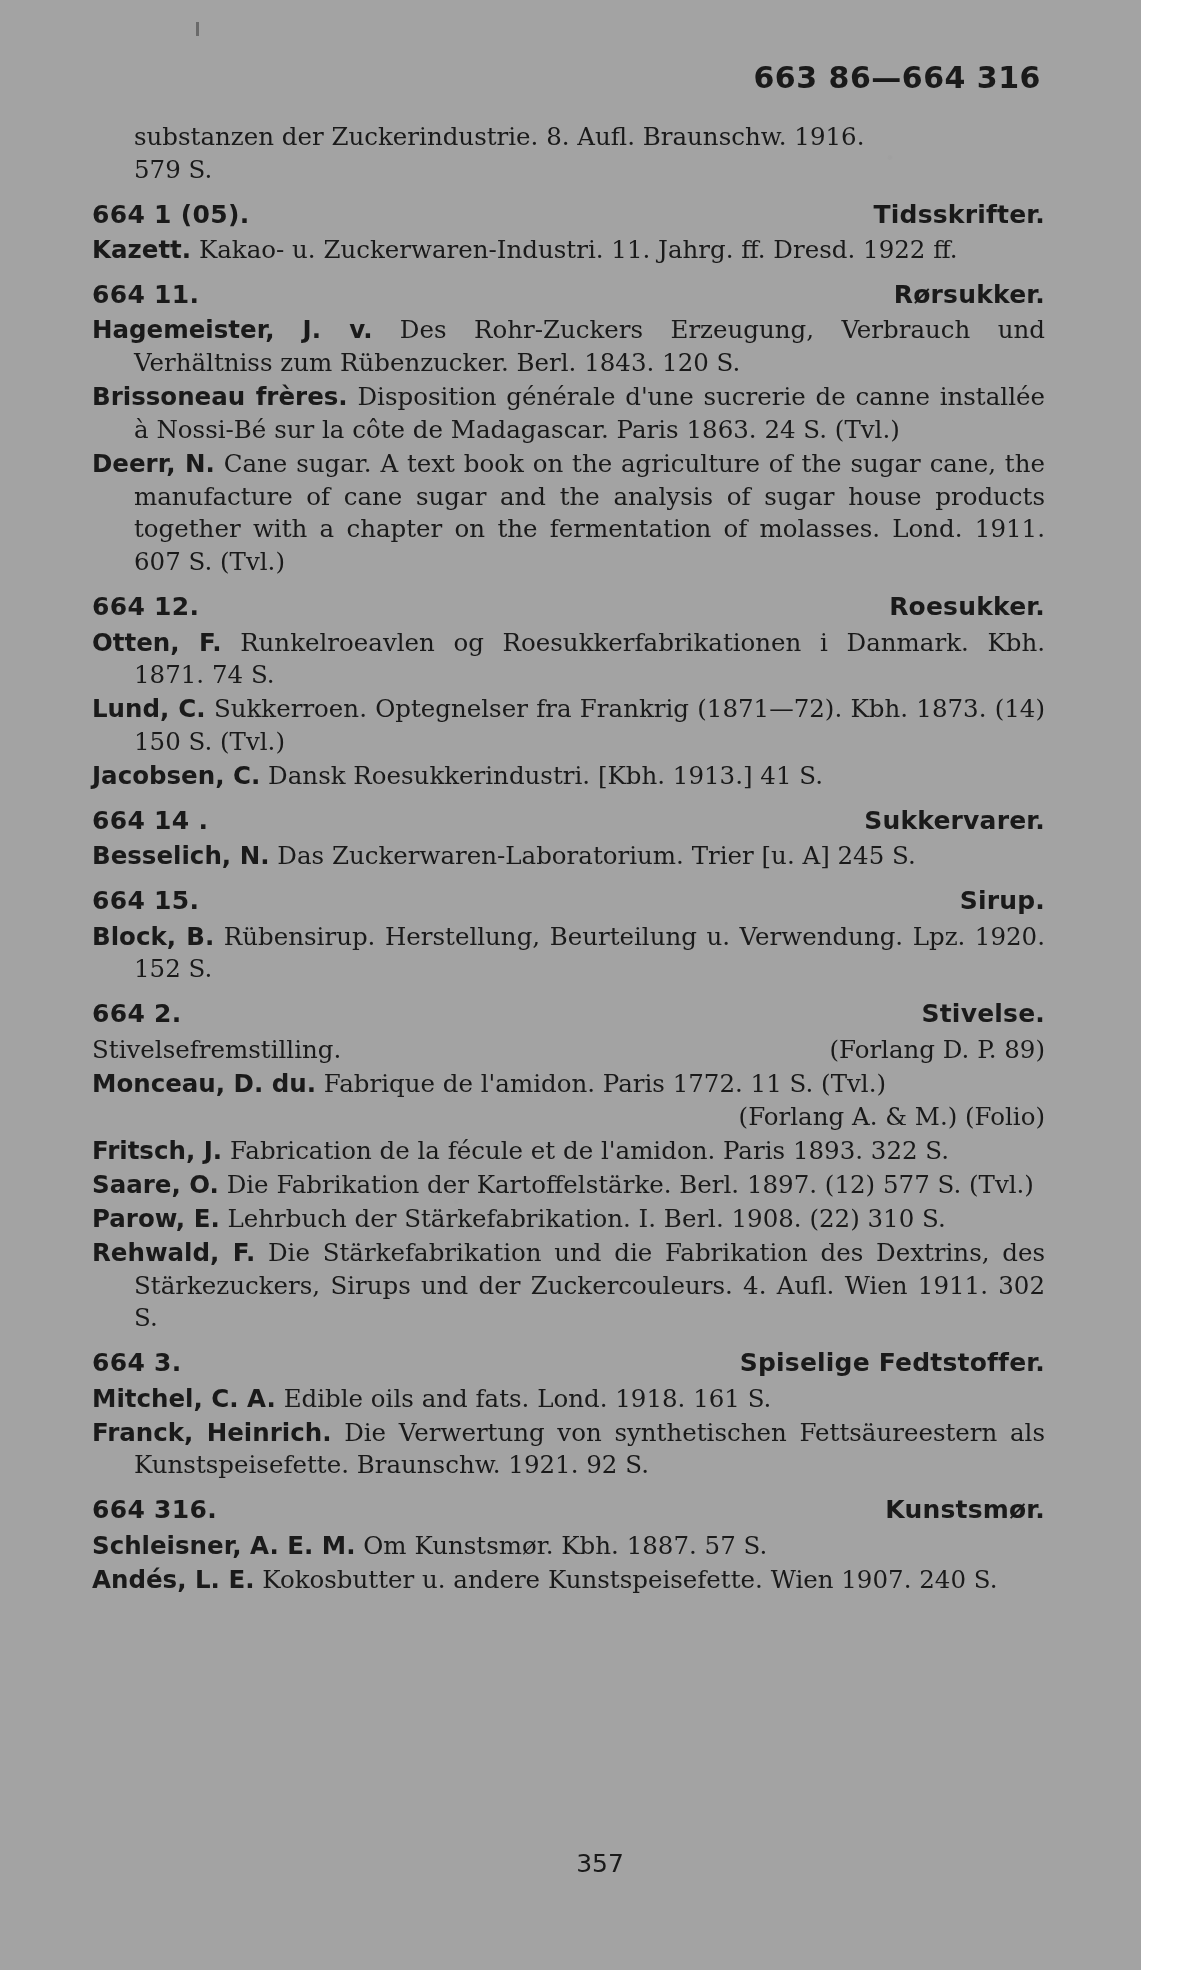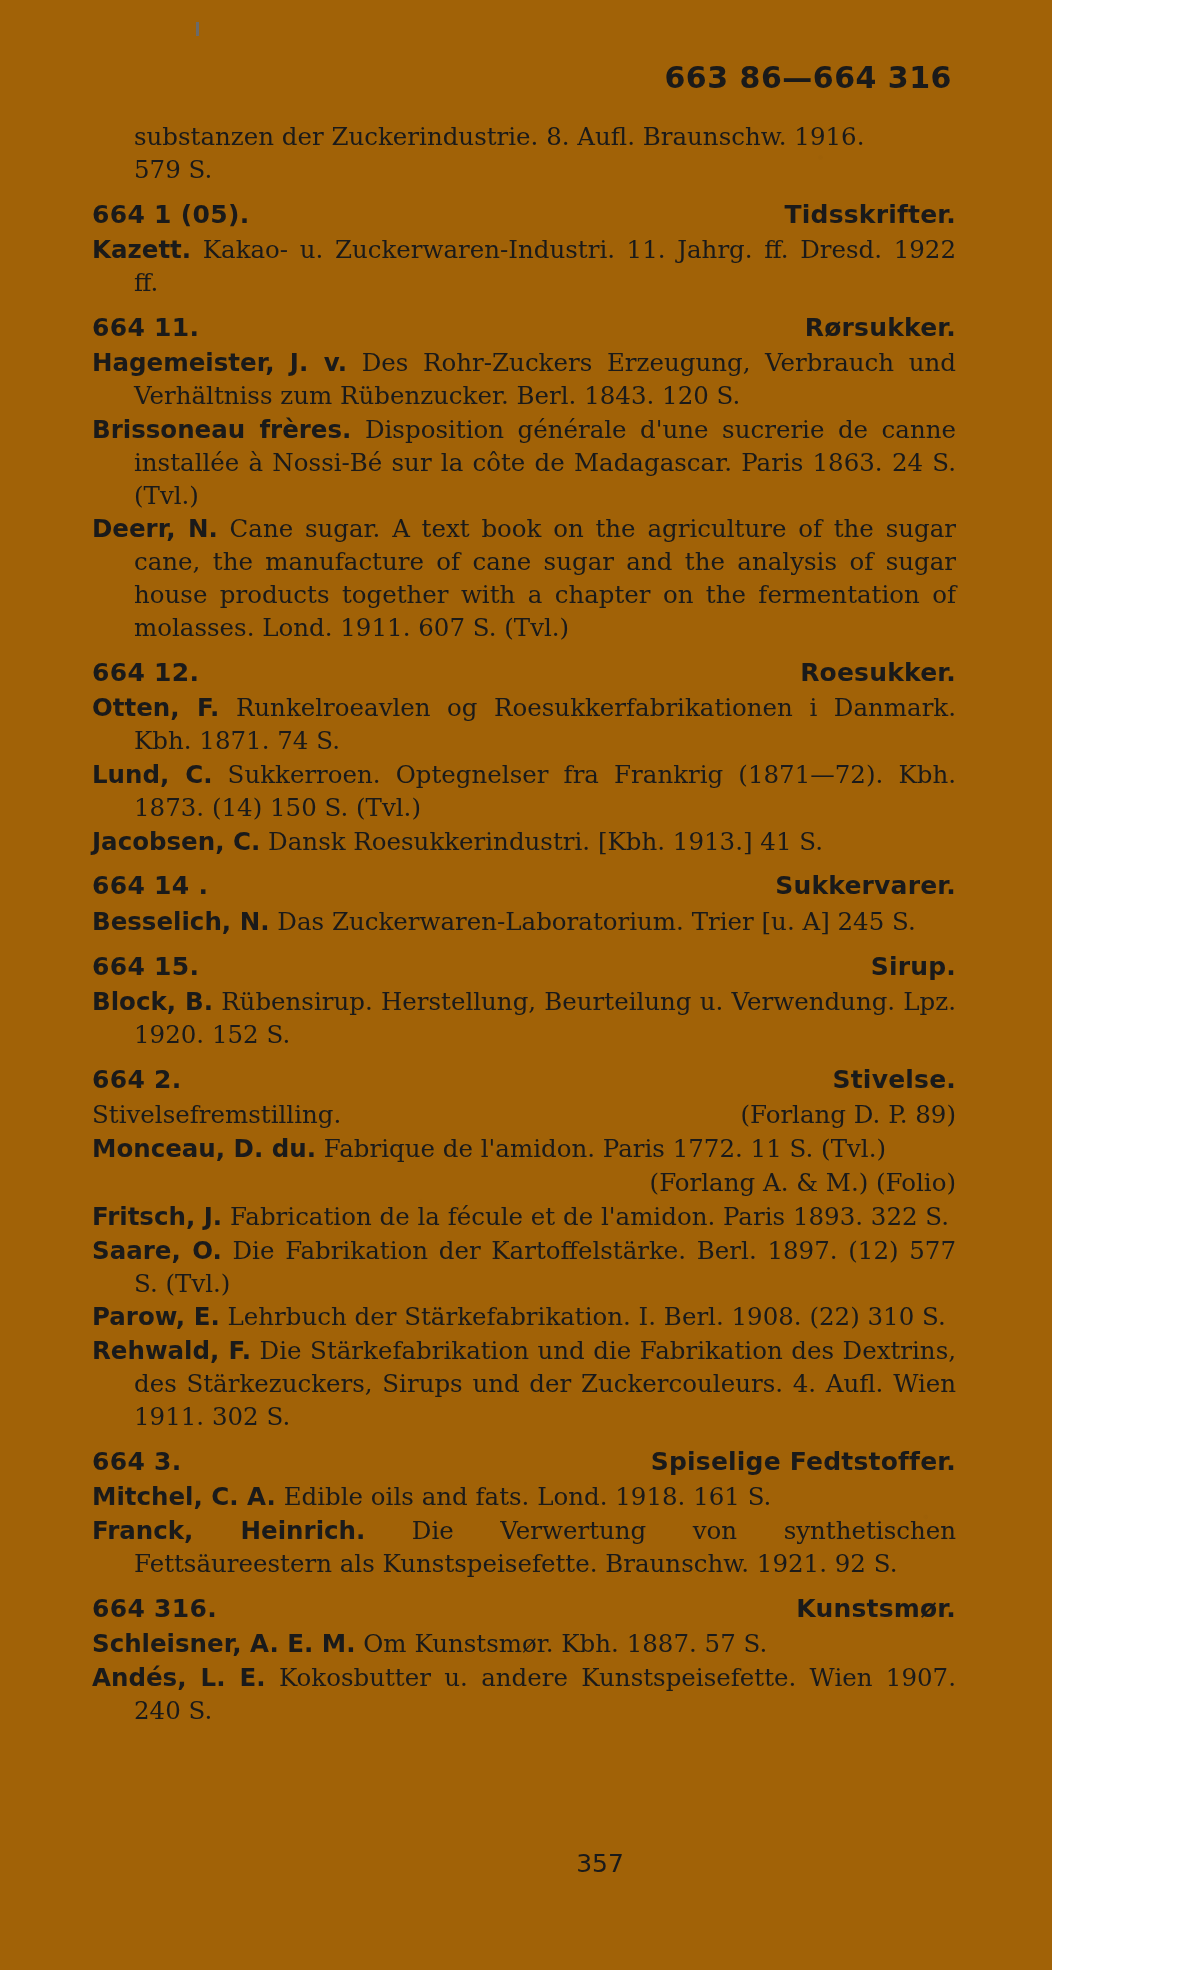--- a/index.html
+++ b/index.html
@@ -10,25 +10,25 @@
   body {
     width: 1200px;
     height: 1970px;
     font-family: "DejaVu Serif", serif;
     color: #1a1a1a;
     position: relative;
     overflow: hidden;
   }
   .page {
     position: relative;
-    width: 1052px;
+    width: 1141px;
     height: 1970px;
     box-sizing: border-box;
     padding: 60px 96px 0 92px;
-    background: #a16207;
+    background: #a3a3a3;
   }
   
   .page::before {
     content: "";
     position: absolute;
     inset: 0;
     pointer-events: none;
     background:
       radial-gradient(circle at 12% 22%, rgba(0,0,0,0.018) 0 2px, transparent 3px),
       radial-gradient(circle at 78% 8%, rgba(0,0,0,0.015) 0 2px, transparent 3px),

